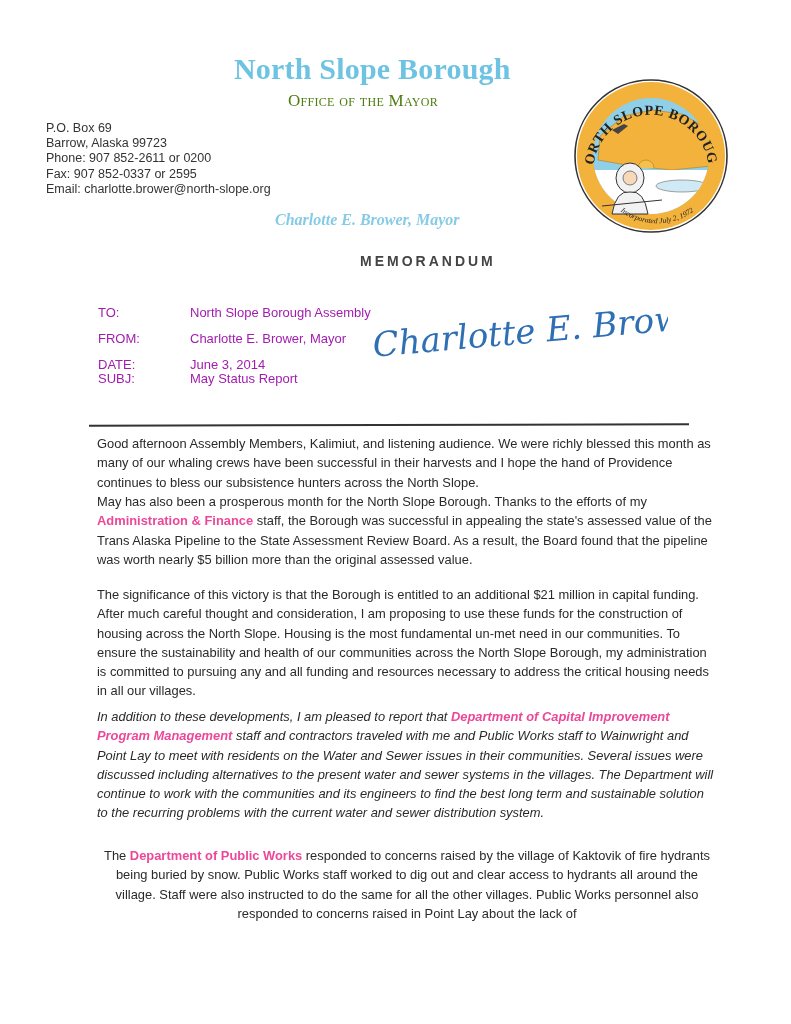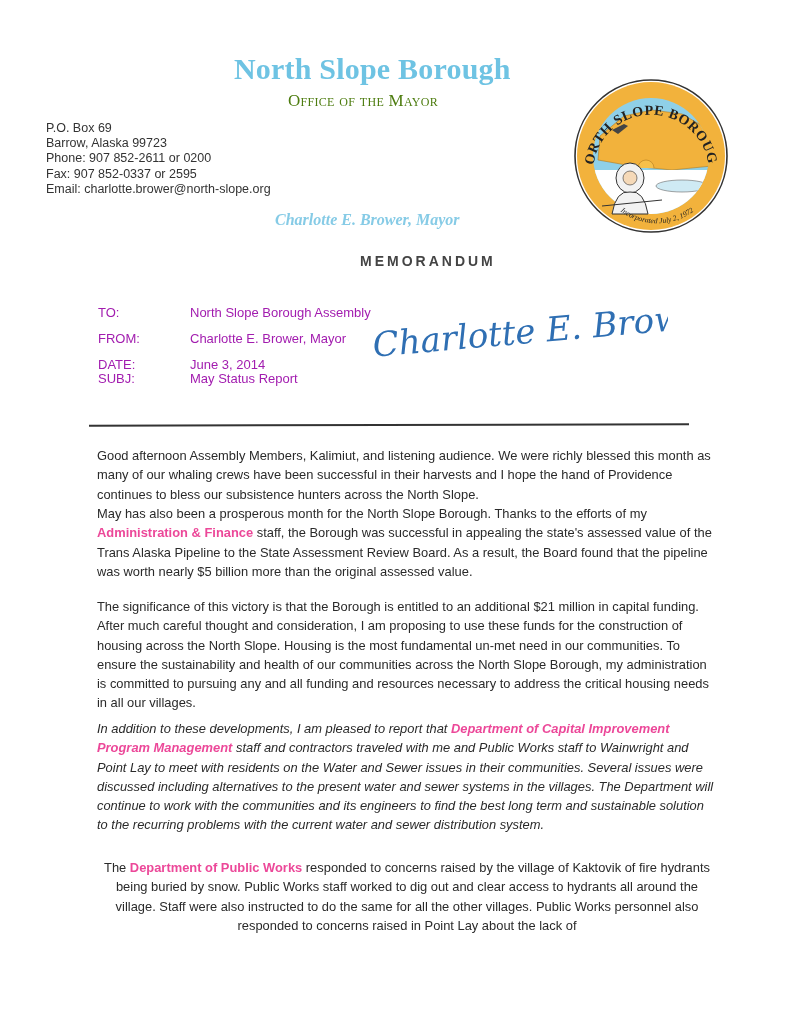--- a/index.html
+++ b/index.html
@@ -22,21 +22,21 @@
   .memo-row .lbl { display: inline-block; width: 92px; }
   .row-to { top: 305px; }
   .row-from { top: 331px; }
   .row-date { top: 357px; }
   .row-subj { top: 371px; }
 
   .signature { left: 368px; top: 296px; width: 300px; height: 68px; }
 
   .divider { left: 89px; top: 424px; width: 600px; height: 2px; background: #333; transform: rotate(-0.15deg); }
 
-  .body-text { left: 97px; width: 620px; font-size: 12.9px; line-height: 19.3px; color: #2a2a2a; margin-top: 12px; }
+  .body-text { left: 97px; width: 620px; font-size: 12.9px; line-height: 19.3px; color: #2a2a2a; }
   .body-text b { font-weight: bold; color: #ec4899; }
   .p1 { top: 434px; }
   .p2 { top: 492px; }
   .p3 { top: 585px; }
   .p4 { top: 707px; font-style: italic; }
   .p5 { top: 846px; text-align: center; }
 </style>
 </head>
 <body>
 

